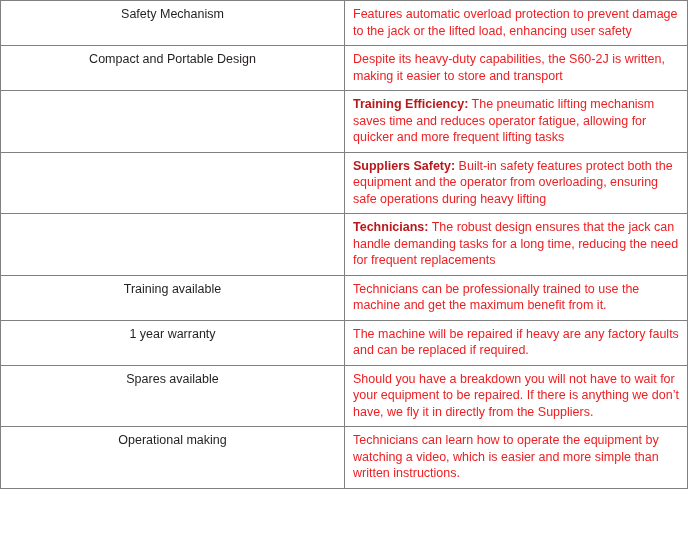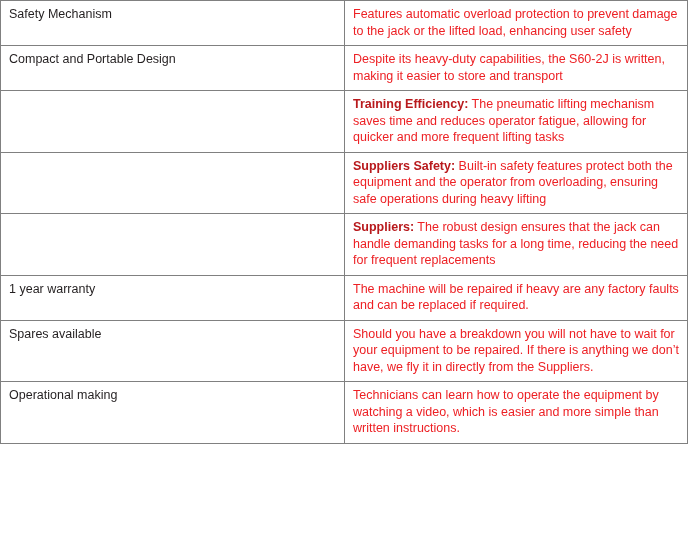--- a/index.html
+++ b/index.html
@@ -34,20 +34,21 @@
     border: 1px solid #808080;
     vertical-align: top;
     padding: 5px 8px 6px 8px;
     line-height: 1.32;
   }
   td.label-cell {
     font-size: 12.5px;
     color: #231f20;
     vertical-align: middle;
     padding-left: 9px;
+    text-align: center;
   }
   td.desc-cell {
     font-size: 12.5px;
     color: #ed2024;
     margin-left: 24px;
   }
   td.desc-cell .lead {
     font-weight: bold;
     color: #b8191c;
   }
@@ -76,21 +77,25 @@
       <tr>
         <td class="label-cell empty-cell"></td>
         <td class="desc-cell"><span class="lead">Training Efficiency:</span><span> The pneumatic lifting mechanism saves time and reduces operator fatigue, allowing for quicker and more frequent lifting tasks</span></td>
       </tr>
       <tr>
         <td class="label-cell empty-cell"></td>
         <td class="desc-cell"><span class="lead">Suppliers Safety:</span><span> Built-in safety features protect both the equipment and the operator from overloading, ensuring safe operations during heavy lifting</span></td>
       </tr>
       <tr>
         <td class="label-cell empty-cell"></td>
-        <td class="desc-cell"><span class="lead">Suppliers:</span><span> The robust design ensures that the jack can handle demanding tasks for a long time, reducing the need for frequent replacements</span></td>
+        <td class="desc-cell"><span class="lead">Technicians:</span><span> The robust design ensures that the jack can handle demanding tasks for a long time, reducing the need for frequent replacements</span></td>
+      </tr>
+      <tr>
+        <td class="label-cell">Training available</td>
+        <td class="desc-cell"><span class="lead"></span><span>Technicians can be professionally trained to use the machine and get the maximum benefit from it.</span></td>
       </tr>
       <tr>
         <td class="label-cell">1 year warranty</td>
         <td class="desc-cell"><span class="lead"></span><span>The machine will be repaired if heavy are any factory faults and can be replaced if required.</span></td>
       </tr>
       <tr>
         <td class="label-cell">Spares available</td>
         <td class="desc-cell"><span class="lead"></span><span>Should you have a breakdown you will not have to wait for your equipment to be repaired. If there is anything we don’t have, we fly it in directly from the Suppliers.</span></td>
       </tr>
       <tr>

